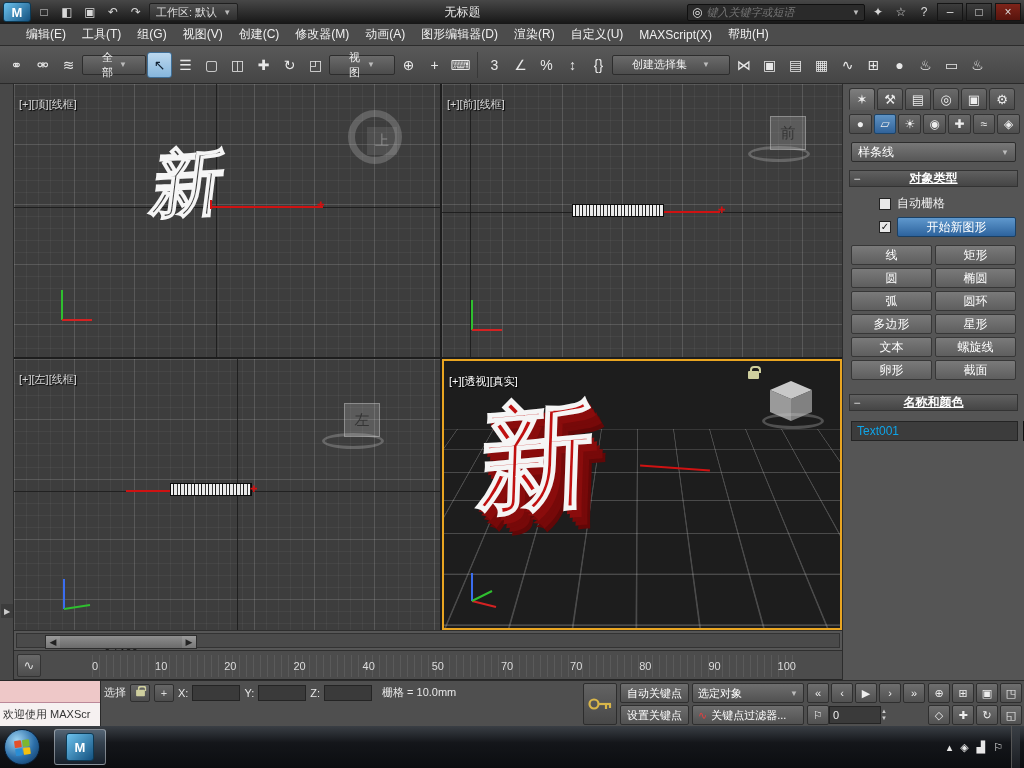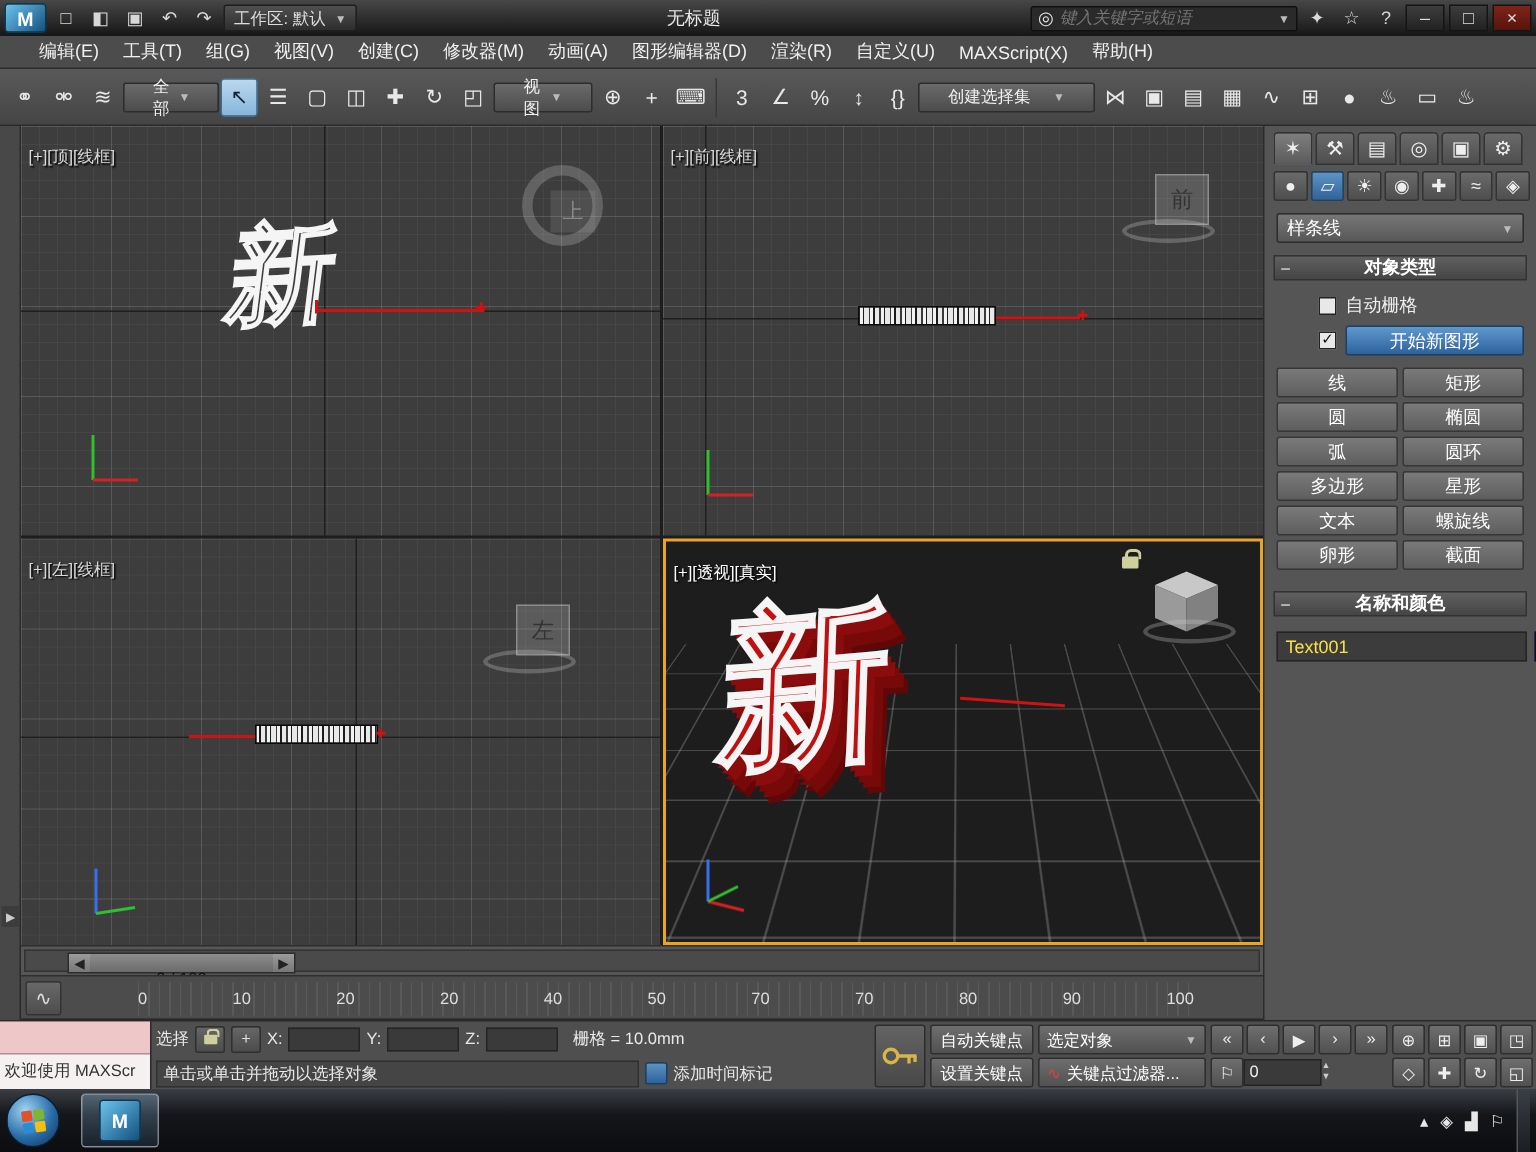--- a/index.html
+++ b/index.html
@@ -101,34 +101,34 @@
   #cp-subtabs{display:flex;gap:2px;padding:2px 4px 4px 6px;}
   .cp-subtab{width:23px;height:20px;display:flex;align-items:center;justify-content:center;color:#eee;
     font-size:12px;border-radius:2px;background:linear-gradient(#6a6a6a,#4e4e4e);border:1px solid #333;}
   .cp-subtab.active{background:linear-gradient(#5f93c4,#31639a);border-color:#1d4468;}
   .cp-dd{margin:4px 8px;height:20px;display:flex;align-items:center;justify-content:space-between;
     padding:0 6px;background:linear-gradient(#777,#575757);border:1px solid #2d2d2d;border-radius:2px;
     color:#fff;font-size:12px;}
   .rollout-hd{margin:8px 6px 4px 6px;height:17px;background:linear-gradient(#606060,#454545);
     border:1px solid #333;display:flex;align-items:center;color:#fff;font-size:12px;font-weight:bold;}
   .rollout-hd .minus{width:14px;text-align:center;font-weight:normal;color:#ddd;}
-  .rollout-hd .hd-text{flex:1;text-align:center;margin-right:14px;}
+  .rollout-hd .hd-text{flex:1;text-align:center;margin-right:14px;text-decoration:underline;}
   .cb-row{display:flex;align-items:center;gap:6px;padding:4px 0 2px 36px;}
   .checkbox{width:12px;height:12px;background:#e8e8e8;border:1px solid #222;display:flex;
     align-items:center;justify-content:center;font-size:10px;color:#111;line-height:10px;}
   .cb-label{color:#f0f0f0;font-size:12px;}
   #start-shape-row{display:flex;align-items:center;gap:6px;padding:3px 8px 2px 36px;}
   #start-shape-btn{flex:1;height:20px;display:flex;align-items:center;justify-content:center;
     background:linear-gradient(#5f98cd,#2d639d);border:1px solid #1b4064;border-radius:2px;
     color:#fff;font-size:12px;}
   #shape-grid{display:grid;grid-template-columns:1fr 1fr;grid-gap:3px;padding:6px 8px;}
   .cp-btn{height:20px;display:flex;align-items:center;justify-content:center;color:#fff;font-size:12px;
     background:linear-gradient(#7a7a7a,#5e5e5e);border:1px solid #373737;border-radius:2px;}
   #name-row{display:flex;align-items:center;gap:5px;padding:6px 8px;}
-  #name-input{flex:1;height:20px;background:#3c3c3c;border:1px solid #242424;color:#fde047;
+  #name-input{flex:1;height:20px;background:#3c3c3c;border:1px solid #242424;color:#0ea5e9;
     padding:0 5px;font-size:12px;font-family:inherit;}
   #color-swatch{width:20px;height:20px;background:#2b2fd4;border:1px solid #111;}
 
   
   #time-slider-row{position:absolute;left:14px;top:630px;width:828px;height:20px;background:#565656;
     border-top:1px solid #2e2e2e;}
   #ts-track{position:absolute;left:2px;right:2px;top:2px;bottom:2px;background:#4a4a4a;
     border:1px solid #333;}
   #ts-handle{position:absolute;left:28px;top:1px;height:14px;width:152px;display:flex;
     background:linear-gradient(#8d8d8d,#6b6b6b);border:1px solid #2d2d2d;}
@@ -492,25 +492,20 @@
         </span>
       <span class="sb-iconbtn">+</span>
       <span class="sb-text">X:</span>
       <input class="sb-field" style="width: 48px;">
       <span class="sb-text">Y:</span>
       <input class="sb-field" style="width: 48px;">
       <span class="sb-text">Z:</span>
       <input class="sb-field" style="width: 48px;">
       <span class="sb-text" style="margin-left:6px">栅格 = 10.0mm</span>
     </div>
-    <div class="sb-row">
-      <div id="prompt-field">单击或单击并拖动以选择对象</div>
-      <div id="time-tag-icon"></div>
-      <span class="sb-text">添加时间标记</span>
-    </div>
   </div>
 
   <div id="sb-right">
     <div id="key-btn">
       <svg width="26" height="26" viewBox="0 0 26 26">
         <circle cx="7" cy="13" r="4.5" fill="none" stroke="#d8b54a" stroke-width="2.2"></circle>
         <line x1="11" y1="13" x2="24" y2="13" stroke="#d8b54a" stroke-width="2.2"></line>
         <line x1="19" y1="13" x2="19" y2="18" stroke="#d8b54a" stroke-width="2.2"></line>
         <line x1="23" y1="13" x2="23" y2="17" stroke="#d8b54a" stroke-width="2.2"></line>
       </svg>

